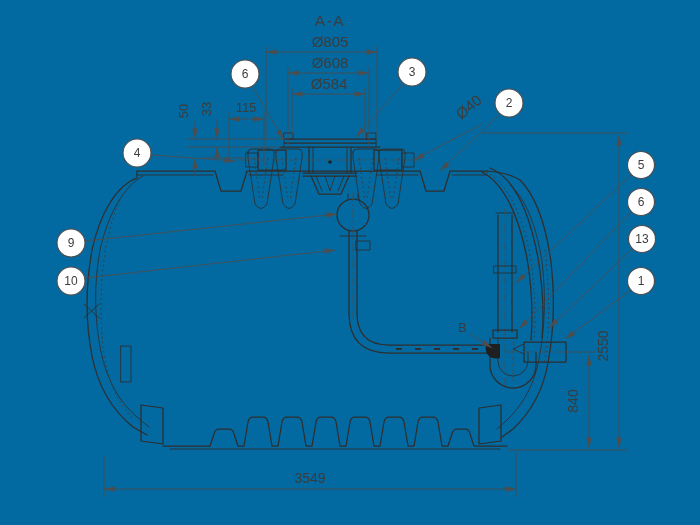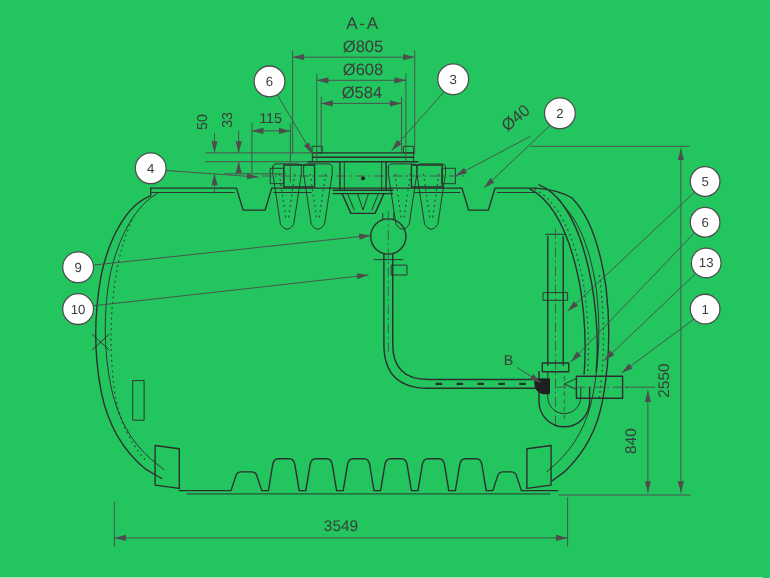--- a/index.html
+++ b/index.html
@@ -1,16 +1,16 @@
 <!DOCTYPE html>
 <html><head>
 <meta charset="utf-8">
 <style>
   html,body{margin:0;padding:0;background:#ffffff;}
-  .sheet{position:relative;width:700px;height:525px;background:#22c55e;overflow:hidden;
+  .sheet{position:relative;width:700px;height:525px;background:#0369a1;overflow:hidden;
          font-family:"Liberation Sans", sans-serif;}
   svg{position:absolute;left:0;top:0;}
   .ln  {stroke:#2e2e2e;stroke-width:1.25;fill:none;stroke-linejoin:round;stroke-linecap:round;}
   .lnd {stroke:#2e2e2e;stroke-width:0.85;fill:none;stroke-linejoin:round;stroke-linecap:round;}
   .dim {stroke:#4d4d4d;stroke-width:0.85;fill:none;}
   .dash{stroke:#4d4d4d;stroke-width:0.8;fill:none;stroke-dasharray:9 3 2 3;}
   .dots{stroke:#3a3a3a;stroke-width:1;fill:none;stroke-dasharray:1.6 3.2;}
   .perf{stroke:#2e2e2e;stroke-width:2.2;fill:none;stroke-dasharray:6 13;}
   .dkfill{fill:#1f1f1f;stroke:none;}
   .balloon{fill:#ffffff;stroke:#4d4d4d;stroke-width:1.15;}

